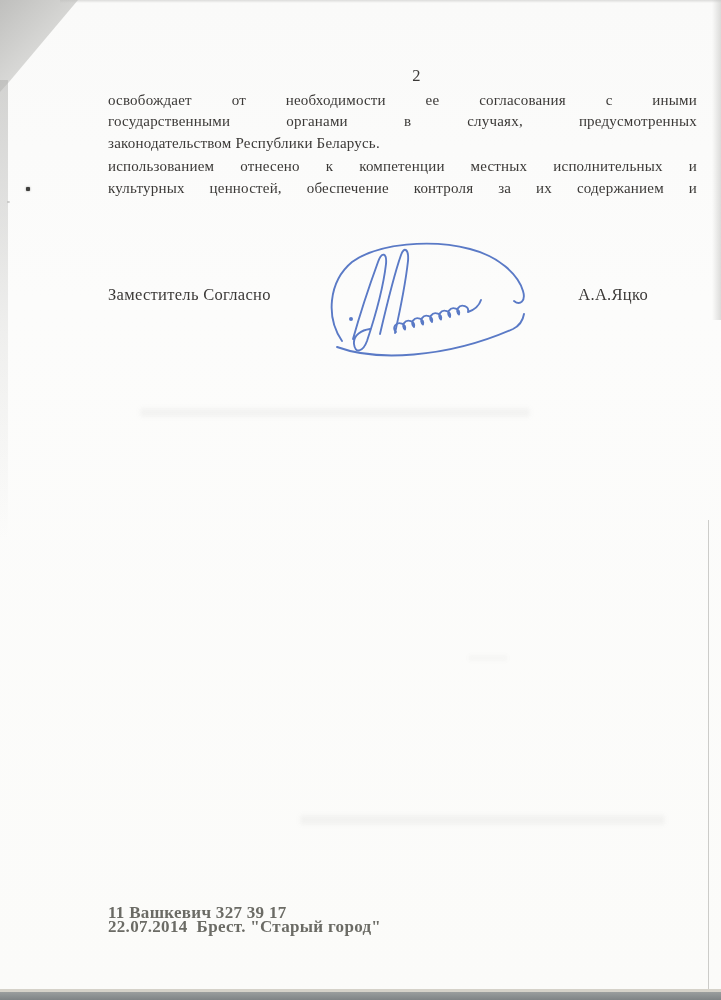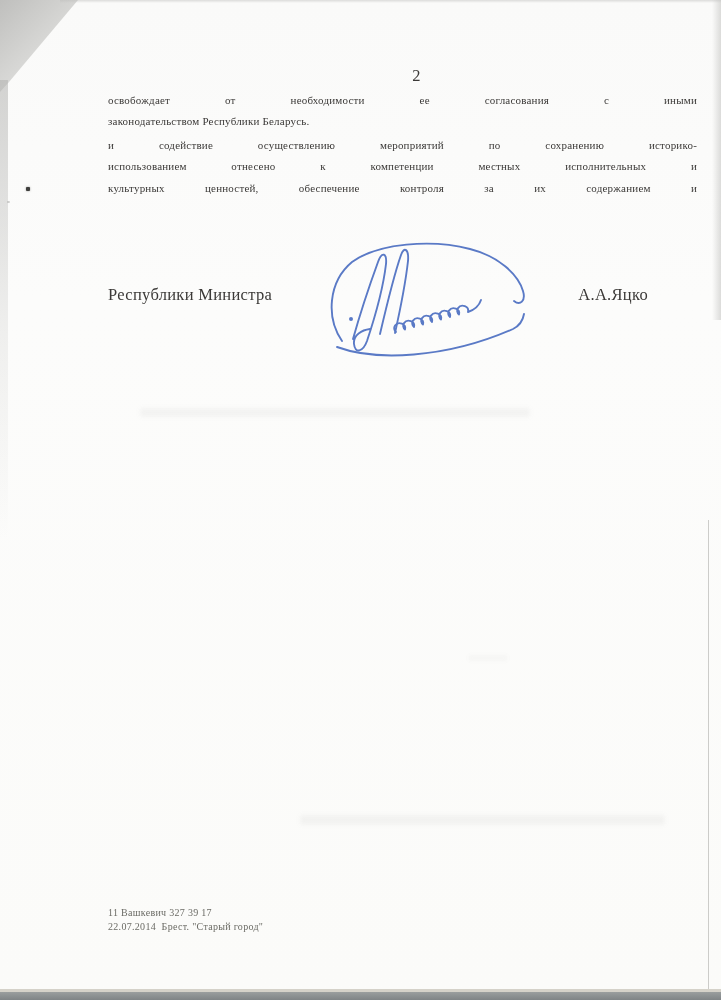--- a/index.html
+++ b/index.html
@@ -54,36 +54,36 @@
     background:rgba(120,120,118,.35);
   }
   .ghost{position:absolute;filter:blur(2px);background:rgba(130,130,128,.07);border-radius:3px;}
   .ghost-1{left:140px;top:408px;width:390px;height:9px;}
   .ghost-2{left:300px;top:815px;width:365px;height:10px;}
   .ghost-3{left:468px;top:655px;width:40px;height:6px;opacity:.7;}
 
   
   .text-col{position:absolute;left:108px;width:589px;top:66px;color:#3b3937;}
   .pagenum{height:22px;text-align:center;font-size:16.5px;padding-left:28px;letter-spacing:.3px;}
-  .bodytext{margin-top:2px;font-size:11px;line-height:21.4px;letter-spacing:.2px;}
+  .bodytext{margin-top:2px;font-size:15px;line-height:21.4px;letter-spacing:.2px;}
   .line{text-align:justify;text-align-last:justify;}
   .line.last{text-align:center;text-align-last:left;}
   .line.indent{text-indent:33px;}
 
   .sig-row{
     position:absolute;left:108px;top:285px;width:589px;
     display:flex;justify-content:space-between;align-items:flex-start;
     font-size:16.5px;color:#3b3937;letter-spacing:.3px;
   }
   .sig-name{margin-right:49px;}
   .signature-svg{position:absolute;left:320px;top:242px;width:215px;height:130px;}
 
   .footer{
     position:absolute;left:108px;top:906px;
-    font-size:10px;line-height:13.5px;color:#6b6b65;letter-spacing:.3px;
+    font-size:17px;line-height:13.5px;color:#6b6b65;letter-spacing:.3px;font-weight:bold;
   }
   .footer div{white-space:pre;}
 </style>
 </head>
 <body>
 
 <div class="sheet">
 
   <div class="corner-fold"></div>
   <div class="corner-fold-highlight"></div>
@@ -96,31 +96,31 @@
   <div class="ink-dot"></div>
   <div class="ink-dot-faint"></div>
   <div class="ghost ghost-1"></div>
   <div class="ghost ghost-2"></div>
   <div class="ghost ghost-3"></div>
 
   <div class="text-col">
     <div class="pagenum">2</div>
     <div class="bodytext">
       <div class="line">освобождает от необходимости ее согласования с иными</div>
+      <div class="line">государственными органами в случаях, предусмотренных</div>
       <div class="line last">законодательством Республики Беларусь.</div>
     </div>
     <div class="bodytext">
-      <div class="line">и содействие осуществлению мероприятий по сохранению историко-</div>
       <div class="line">использованием отнесено к компетенции местных исполнительных и</div>
       <div class="line">культурных ценностей, обеспечение контроля за их содержанием и</div>
     </div>
   </div>
 
   <div class="sig-row">
-    <span class="sig-title">Республики Министра</span>
+    <span class="sig-title">Заместитель Согласно</span>
     <span class="sig-name">А.А.Яцко</span>
   </div>
 
   <svg class="signature-svg" viewBox="0 0 215 130" fill="none" stroke="#4d6fc2" stroke-width="1.9" stroke-linecap="round" stroke-linejoin="round" opacity="0.92">
     <path d="M22,99 C6,76 8,40 32,20 C58,1 112,-3 150,7 C178,14 198,32 203,49 C206,59 200,64 194,59"></path>
     <path d="M17,105 C55,119 125,117 193,87 C199,84 203,78 204,72"></path>
     <path d="M33,97 C40,72 50,42 58,20 C62,9 67,11 66,22 C63,48 54,78 47,99 C43,110 35,112 34,102 C33,93 42,88 50,87"></path>
     <path d="M60,92 C67,62 75,30 81,13 C84,4 89,7 88,19 C85,46 79,73 75,91"></path>
     <path d="M76,90 a5.5,5 0 1 1 9,-2.5 a5.5,5 0 1 1 9,-2.5 a5.5,5 0 1 1 9,-2.5 a5.5,5 0 1 1 9,-2.5 a5.5,5 0 1 1 9,-2.5 a5.5,5 0 1 1 9,-2.5 a5.5,5 0 1 1 9,-2.5 a5.5,5 0 1 1 9,-2.5 c6,-2 11,-6 13,-12"></path>
     <circle cx="31" cy="77" r="2" fill="#4d6fc2" stroke="none"></circle>

